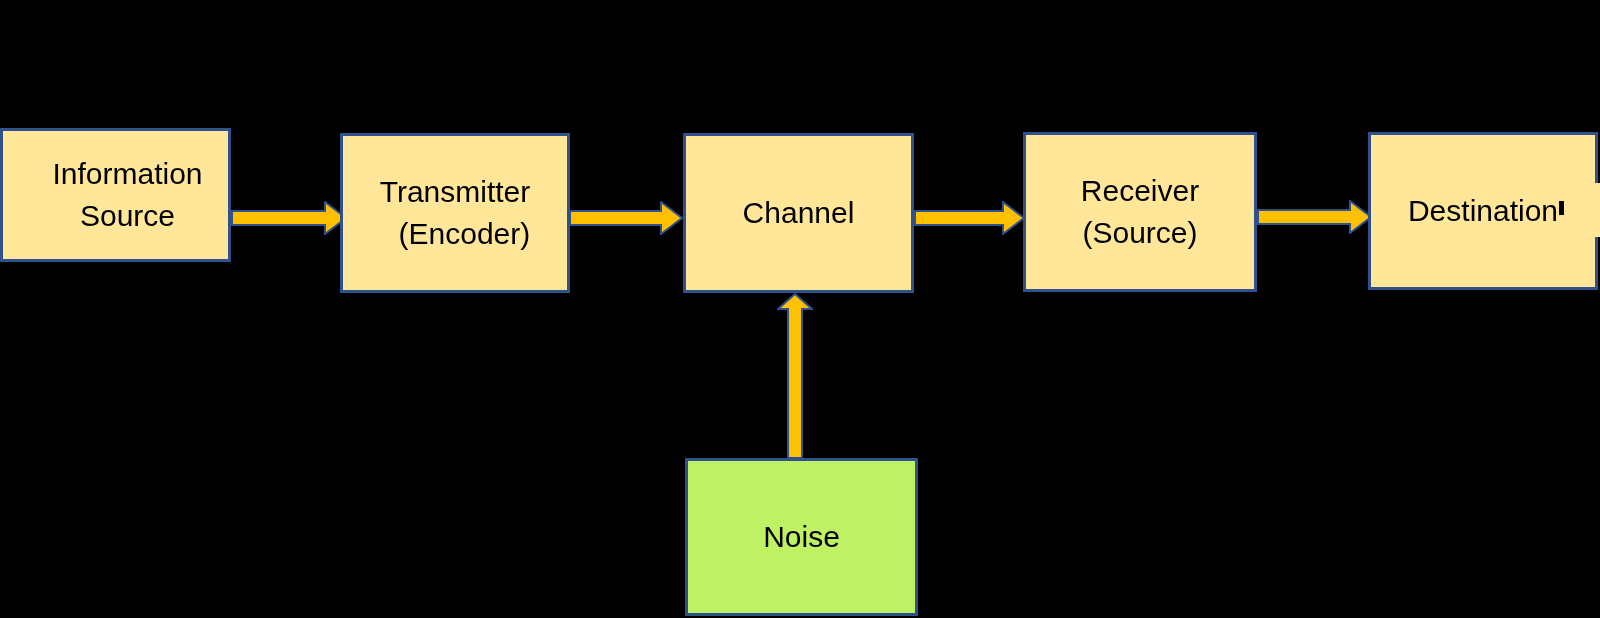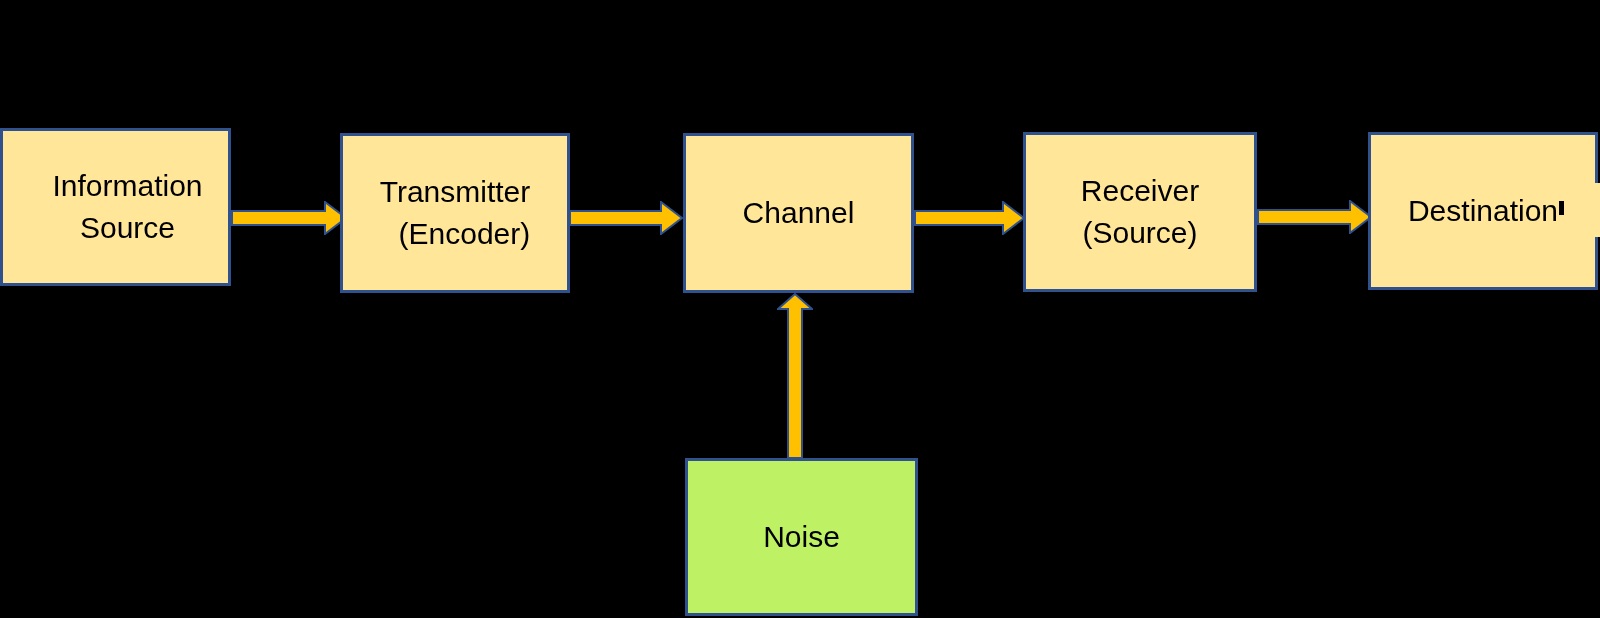--- a/index.html
+++ b/index.html
@@ -18,21 +18,21 @@
     align-items: center;
     justify-content: center;
     text-align: center;
     background: #FFE699;
     border: 3px solid #2F528F;
     color: #000000;
     font-size: 30px;
     line-height: 1.4;
     white-space: pre-line;
   }
-  #node-information-source { left: 0px;    top: 128px; width: 231px; height: 158px; padding-left: 24px; }
+  #node-information-source { left: 0px;    top: 128px; width: 231px; height: 134px; padding-left: 24px; }
   #node-transmitter        { left: 340px;  top: 133px; width: 230px; height: 160px; text-align: right; }
   #node-channel            { left: 683px;  top: 133px; width: 231px; height: 160px; }
   #node-receiver           { left: 1023px; top: 132px; width: 234px; height: 160px; }
   #node-destination        { left: 1368px; top: 132px; width: 230px; height: 158px; }
   #node-noise              { left: 685px;  top: 458px; width: 233px; height: 158px; background: #bef264; }
   .arrow { position: absolute; display: block; }
   #arrow-1 { left: 231px;  top: 201px; }
   #arrow-2 { left: 569px;  top: 201px; }
   #arrow-3 { left: 914px;  top: 201px; }
   #arrow-4 { left: 1257px; top: 200px; }

